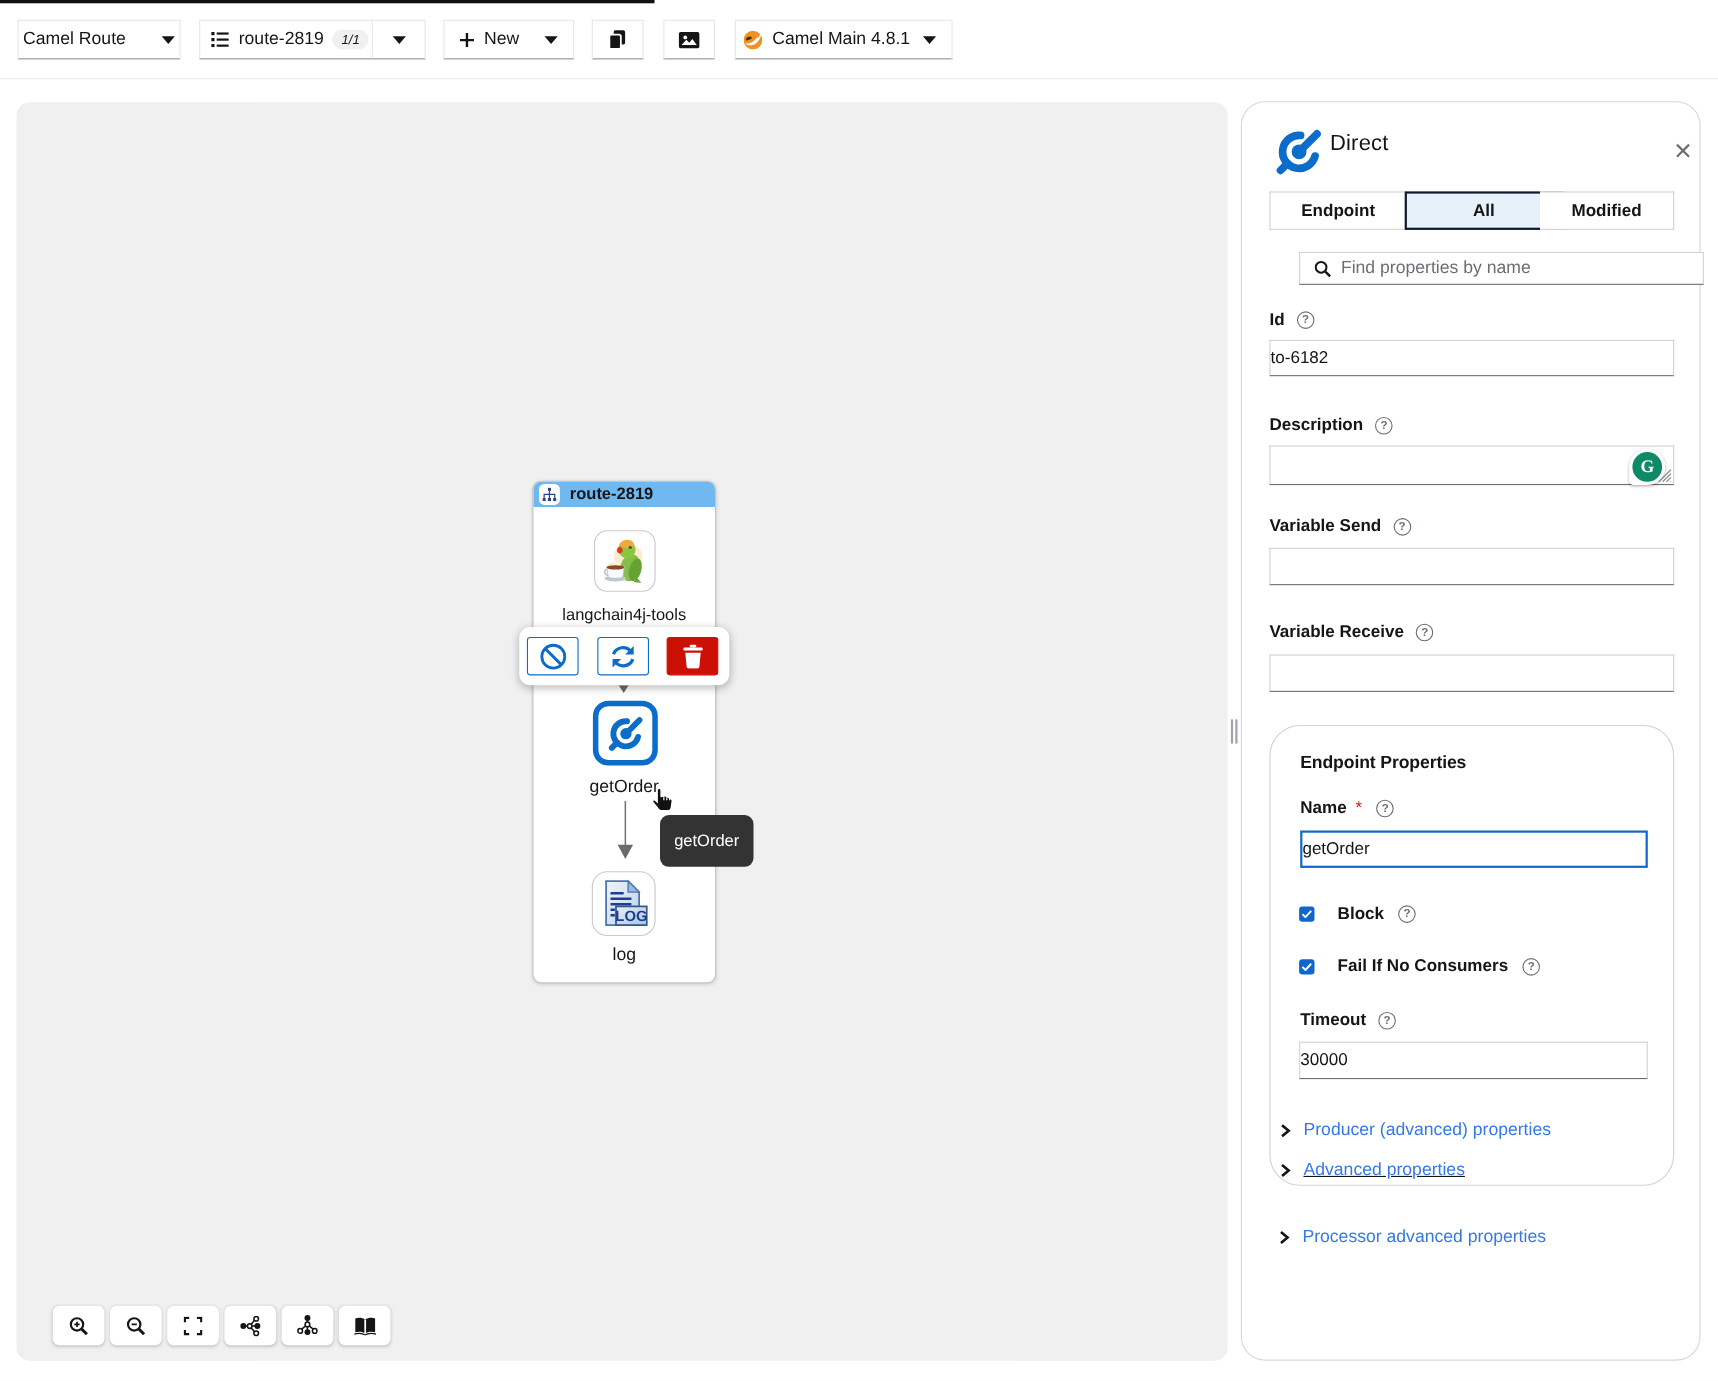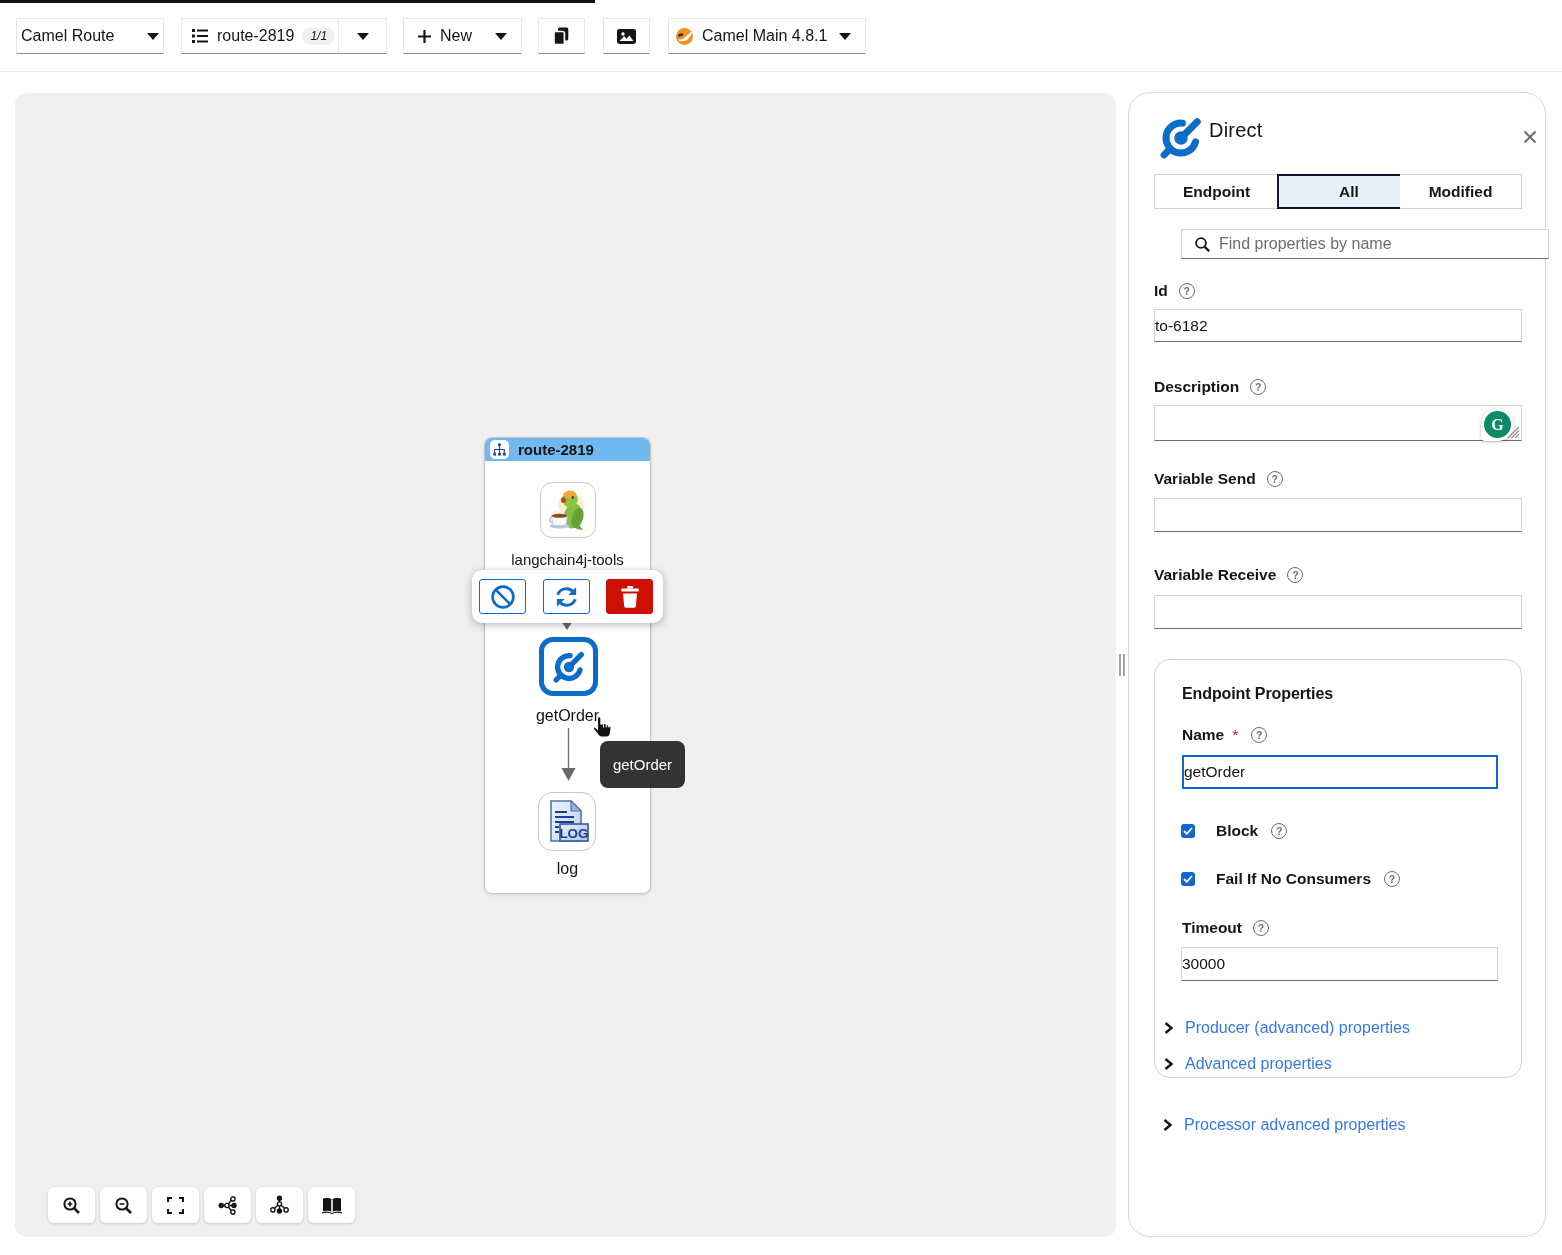--- a/index.html
+++ b/index.html
@@ -35,21 +35,21 @@
 
 
 .zbtn { top:1094px; width:47px; height:36px; background:#fff; border-radius:6px; box-shadow:0 1px 3px rgba(0,0,0,0.18); display:flex; align-items:center; justify-content:center; }
 
 
 #panel { left:1128px; top:92px; width:418px; height:1145px; background:#fff; border:1px solid #d7d7d7; border-radius:22px; }
 .flabel { font-weight:700; font-size:15.5px; color:#151515; display:flex; align-items:center; gap:11px; }
 .help { width:16px; height:16px; border:1.6px solid #6a6e73; border-radius:50%; color:#6a6e73; font-size:10.5px; font-weight:700; display:inline-flex; align-items:center; justify-content:center; }
 .pfinput { background:#fff; border:1px solid #d2d2d2; border-bottom:1px solid #6a6e73; font-size:15.5px; color:#151515; display:flex; align-items:center; }
 .plink { color:#3578e5; font-size:16px; }
-#epcard { left:25px; top:566px; width:368px; height:419px; border:1px solid #d2d2d2; border-radius:16px; background:#fff; }
+#epcard { left:25px; top:566px; width:368px; height:419px; border:1px solid #d2d2d2; border-radius:28px; background:#fff; }
 .cb { width:14px; height:14px; background:#0f66cc; border-radius:3px; display:inline-flex; align-items:center; justify-content:center; }
 .cblabel { font-weight:700; font-size:15.5px; margin-left:21px; margin-right:13px; }
 .tab { top:81px; height:35px; background:#fff; border:1px solid #d2d2d2; font-weight:700; font-size:15.5px; display:flex; align-items:center; justify-content:center; }
 </style>
 </head>
 <body>
 <div id="page">
   <div class="abs" id="topblack"></div>
   <div class="abs" id="hr1"></div>
 
@@ -335,21 +335,21 @@
           <span class="help">?</span>
       </div>
       <div class="abs flabel" style="left:27px; top:259px;">Timeout <span class="help">?</span></div>
       <div class="abs pfinput" style="left:26px; top:287px; width:317px; height:34px;">30000</div>
       <div class="abs" style="left:8px; top:359px; display:flex; align-items:center;">
         <svg width="11" height="14" viewBox="0 0 11 14">
             <path d="M2.5 2 L8.5 7 L2.5 12" stroke="#151515" stroke-width="2.4" fill="none"></path>
           </svg>
         <span class="plink" style="margin-left:11px;">Producer (advanced) properties</span>
       </div>
-      <div class="abs" style="left:8px; top:395px; display:flex; align-items:center;">
+      <div class="abs" style="left:8px; top:395px; display:flex; align-items:center;text-decoration:underline;">
         <svg width="11" height="14" viewBox="0 0 11 14">
             <path d="M2.5 2 L8.5 7 L2.5 12" stroke="#151515" stroke-width="2.4" fill="none"></path>
           </svg>
         <span class="plink" style="margin-left:11px;">Advanced properties</span>
       </div>
     </div>
     <div class="abs" style="left:33px; top:1023px; display:flex; align-items:center;">
       <svg width="11" height="14" viewBox="0 0 11 14">
           <path d="M2.5 2 L8.5 7 L2.5 12" stroke="#151515" stroke-width="2.4" fill="none"></path>
         </svg>

